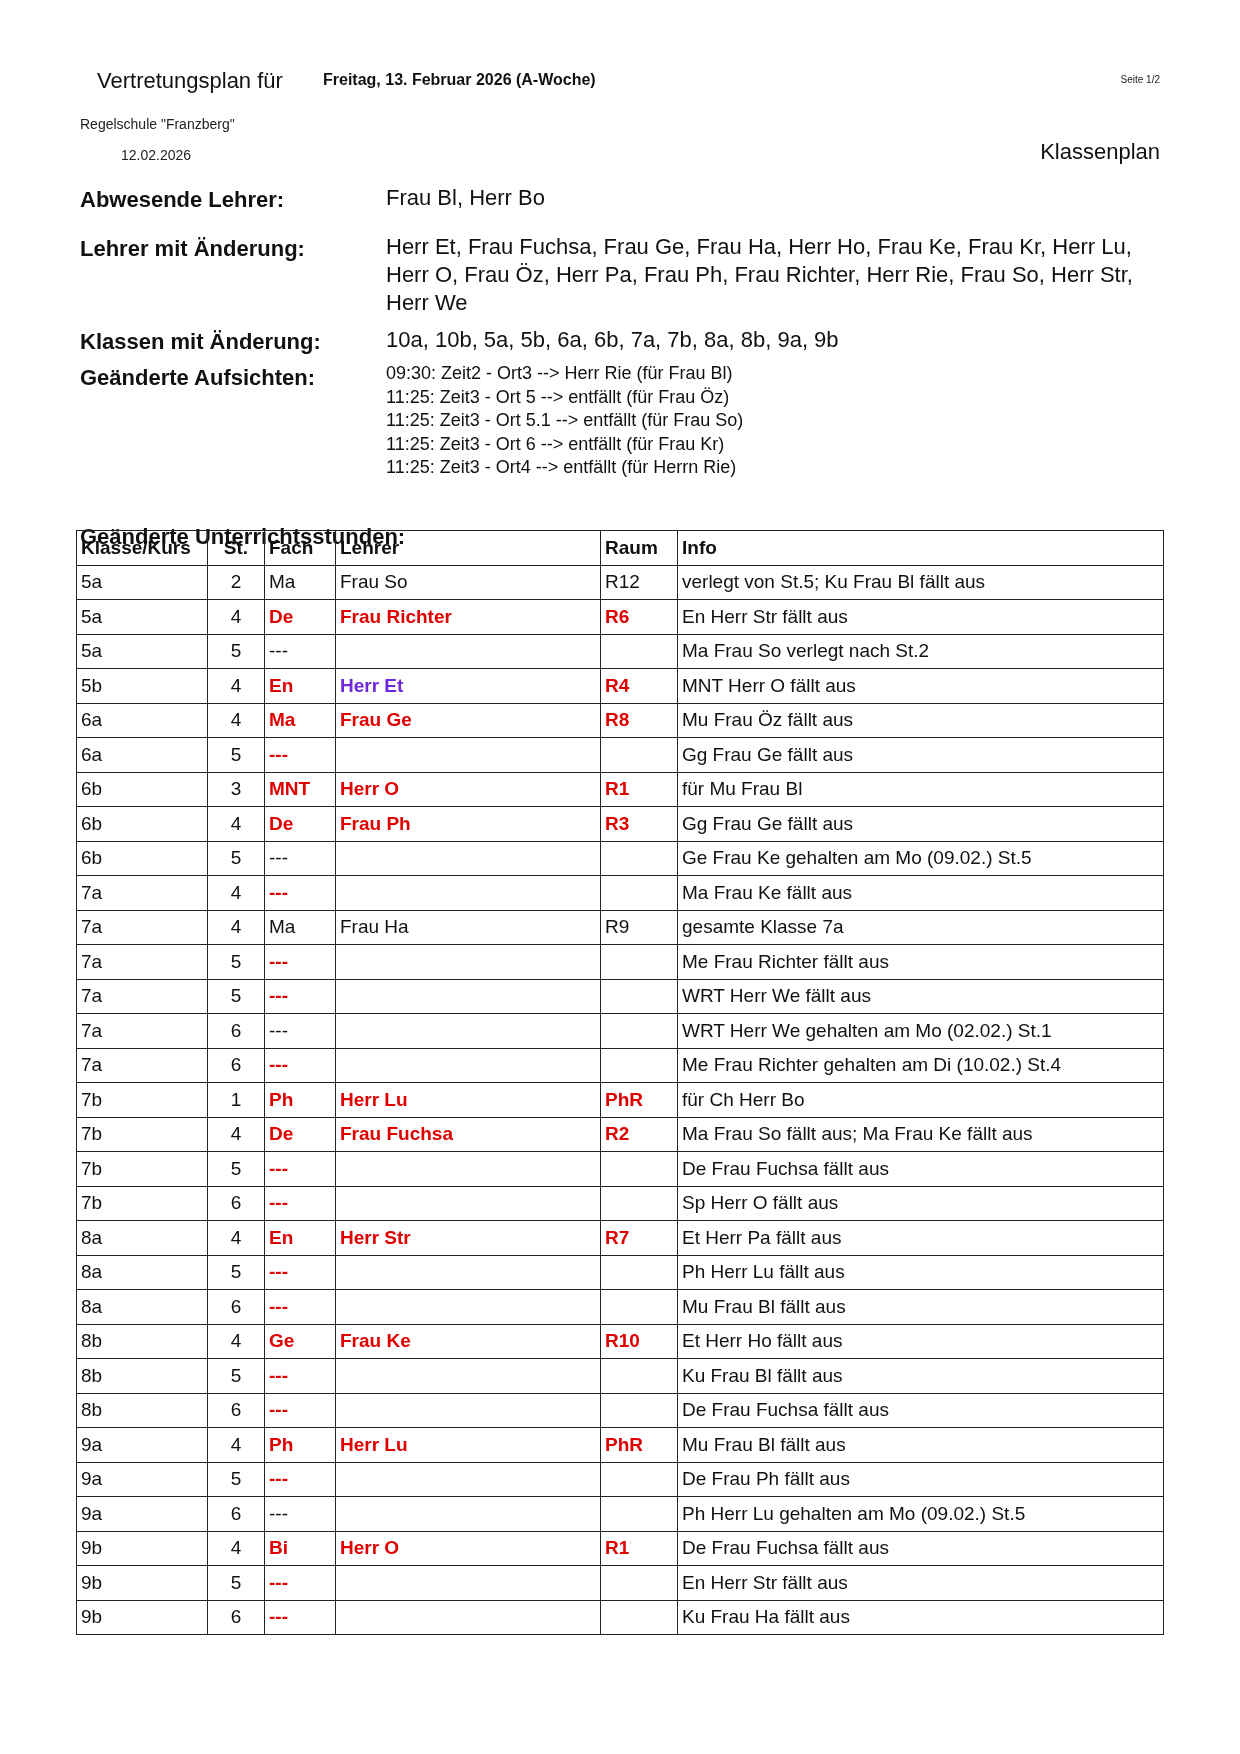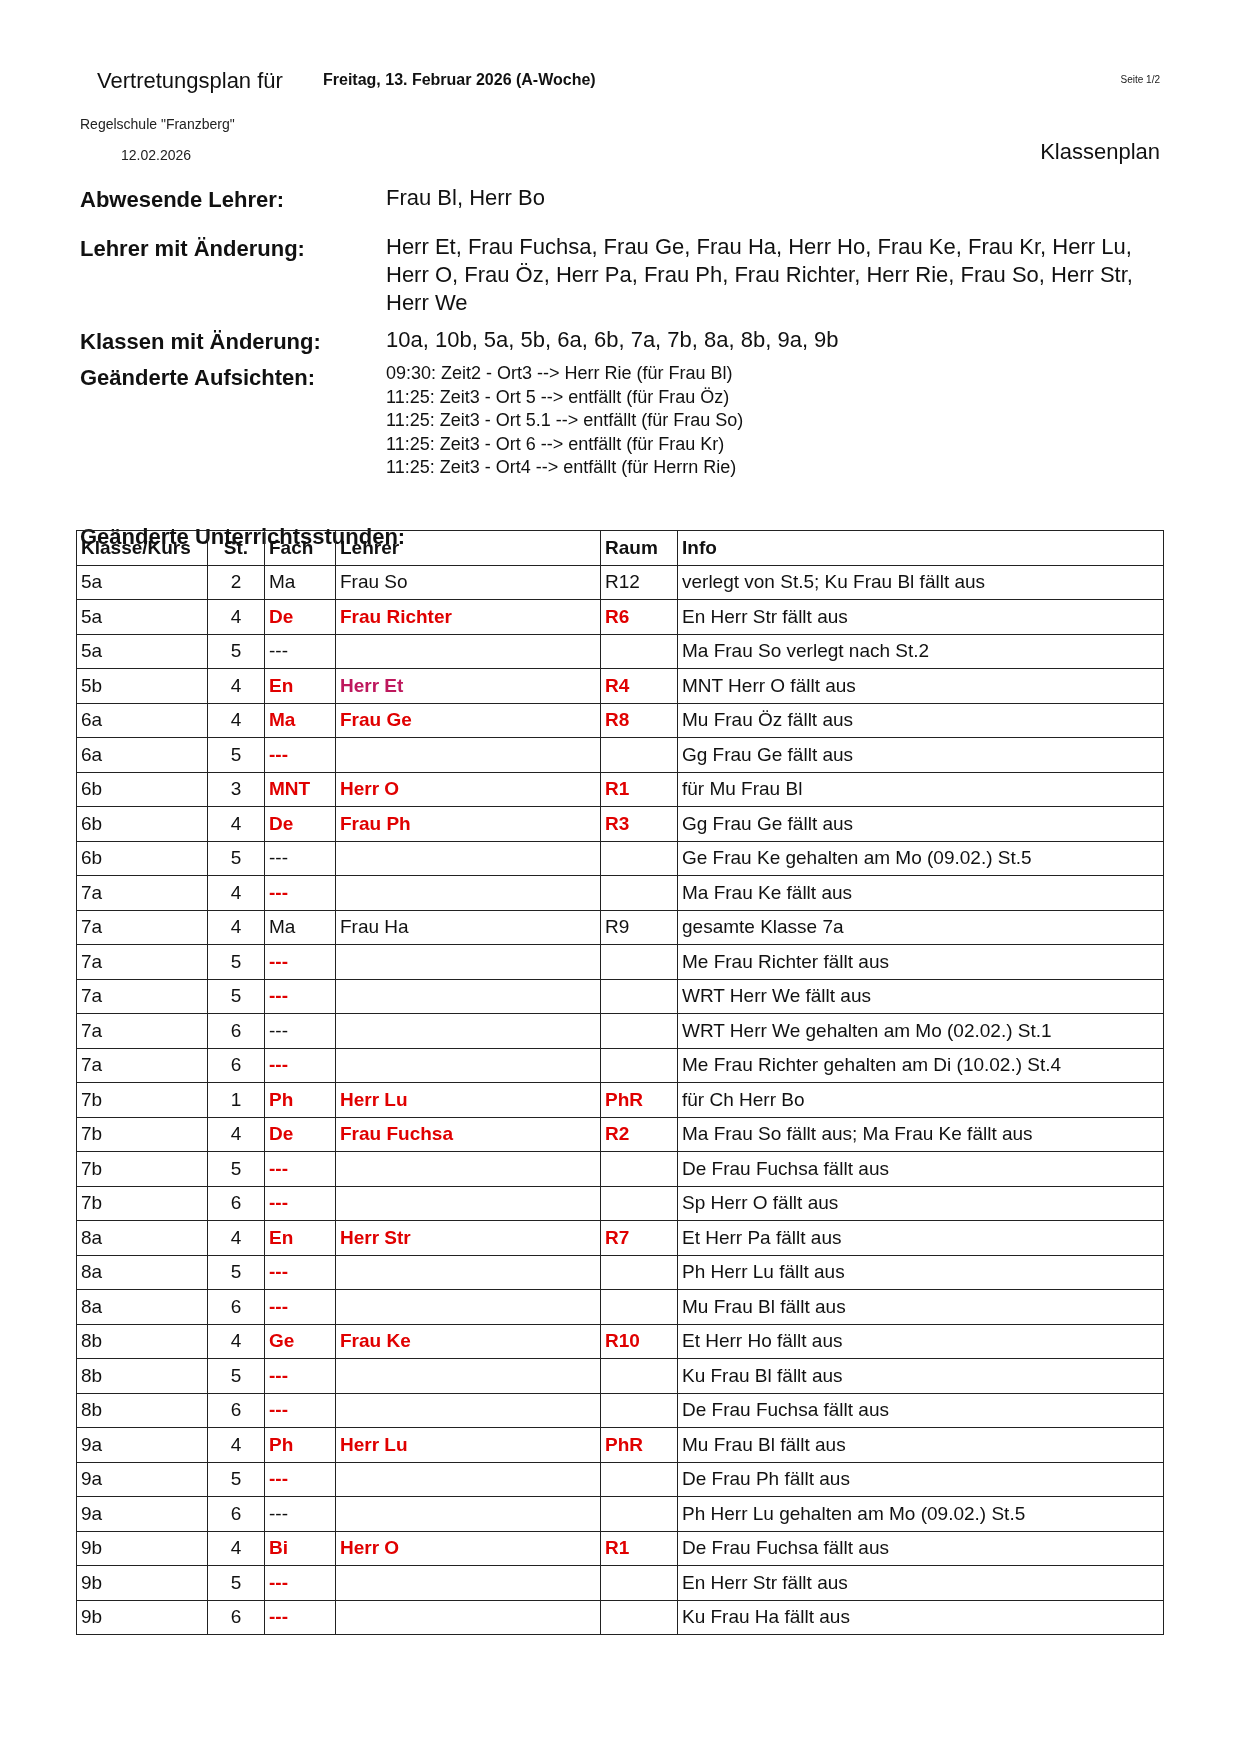--- a/index.html
+++ b/index.html
@@ -89,21 +89,21 @@
         <td class="st">5</td>
         <td>---</td>
         <td></td>
         <td></td>
         <td>Ma Frau So verlegt nach St.2</td>
       </tr>
       <tr>
         <td>5b</td>
         <td class="st">4</td>
         <td class="chg" style="color: rgb(224, 0, 0);">En</td>
-        <td class="chg" style="color: #be185d;">Herr Et</td>
+        <td class="chg" style="color: #6d28d9;">Herr Et</td>
         <td class="chg" style="color: rgb(224, 0, 0);">R4</td>
         <td>MNT Herr O fällt aus</td>
       </tr>
       <tr>
         <td>6a</td>
         <td class="st">4</td>
         <td class="chg" style="color: rgb(224, 0, 0);">Ma</td>
         <td class="chg" style="color: rgb(224, 0, 0);">Frau Ge</td>
         <td class="chg" style="color: rgb(224, 0, 0);">R8</td>
         <td>Mu Frau Öz fällt aus</td>

